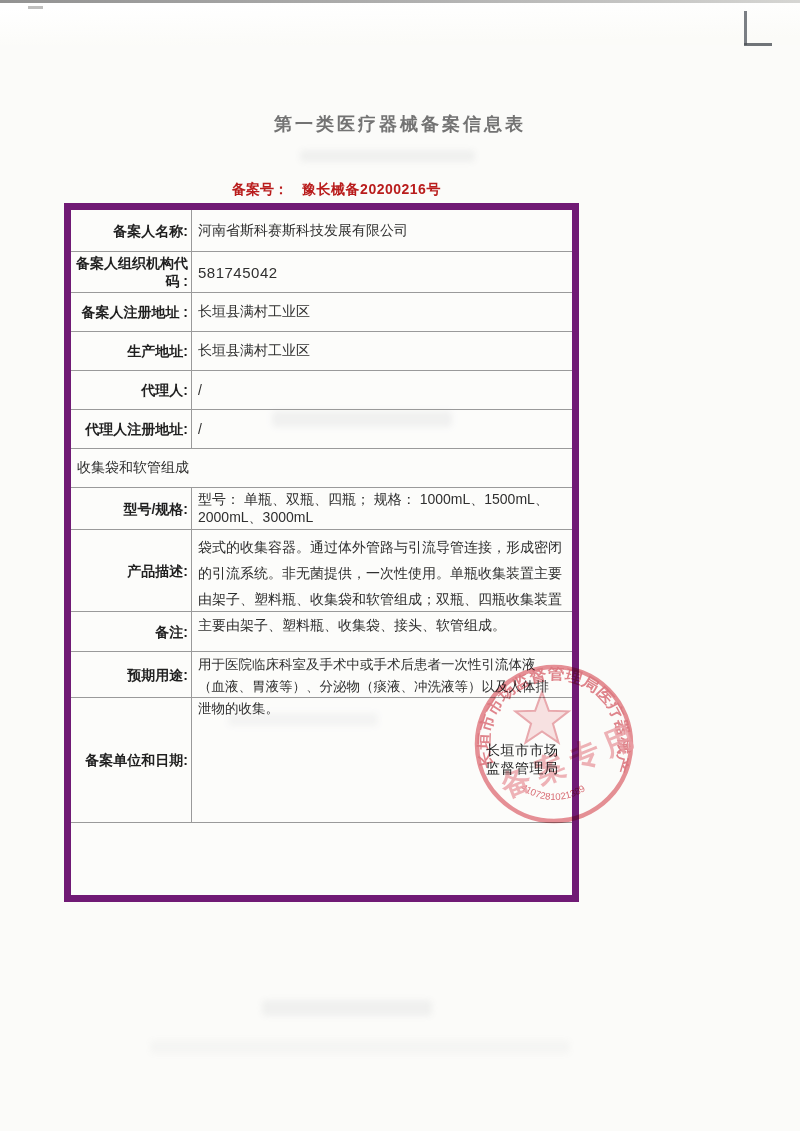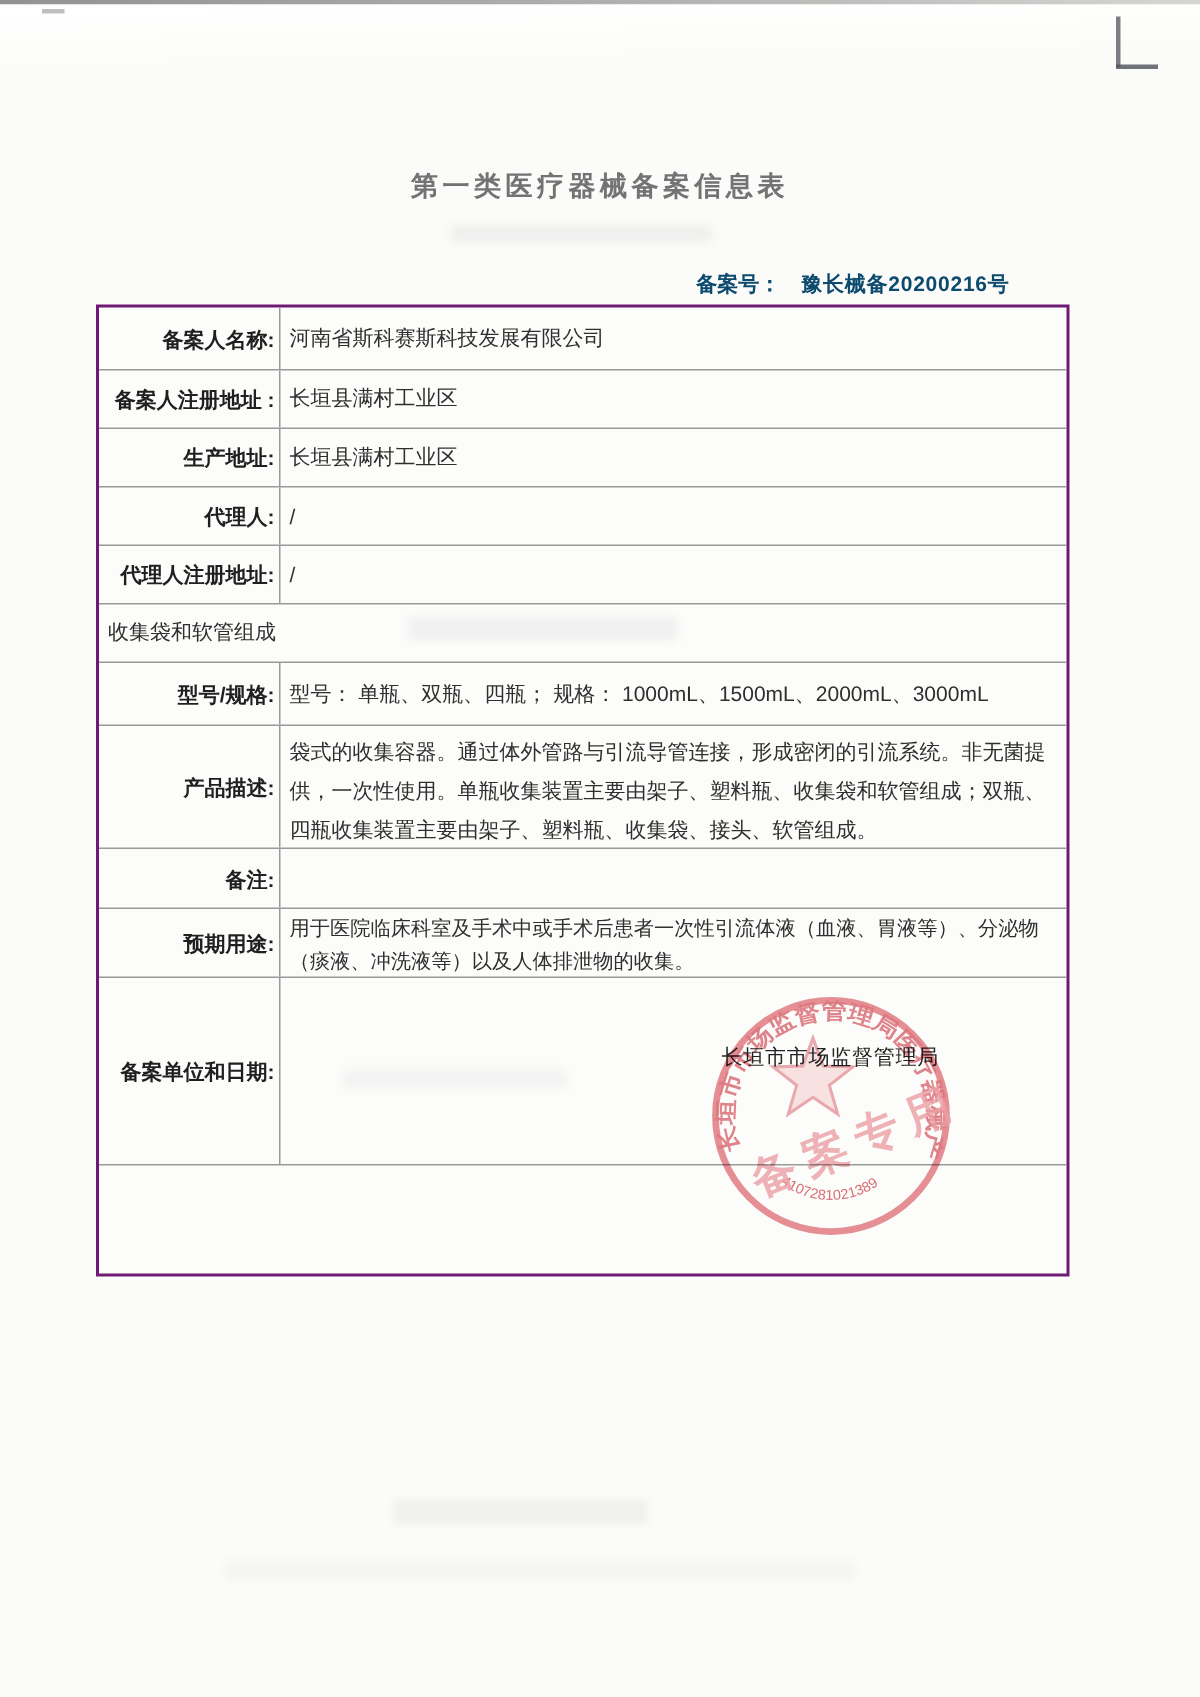--- a/index.html
+++ b/index.html
@@ -21,27 +21,27 @@
   .corner-dash { position:absolute; left:28px; top:6px; width:15px; height:3px; background:#8a8a88; opacity:.55; }
   .smudge { position:absolute; background:#8e9296; filter:blur(3px); border-radius:4px; }
   .smudge-title { left:300px; top:150px; width:175px; height:12px; opacity:.10; }
   .smudge-a { left:272px; top:411px; width:180px; height:16px; opacity:.14; }
   .smudge-b { left:228px; top:713px; width:150px; height:13px; opacity:.10; }
   .smudge-c { left:262px; top:1000px; width:170px; height:16px; opacity:.10; }
   .smudge-d { left:150px; top:1040px; width:420px; height:14px; opacity:.05; }
   
   .doc-title { position:absolute; top:112px; left:0; width:800px; text-align:center;
     font-size:18px; font-weight:bold; letter-spacing:3px; color:#737373; }
-  .record-no { position:absolute; top:181px; left:0; width:673px; text-align:right;
-    font-size:14px; font-weight:bold; color:#0c4a6e; }
+  .record-no { position:absolute; top:181px; left:0; width:673px; text-align:center;
+    font-size:14px; font-weight:bold; color:#b91c1c; }
   .record-no .num { font-weight:bold; letter-spacing:.5px; }
   .record-no .gap { display:inline-block; width:14px; }
   
-  .form-table { position:absolute; left:64px; top:203px; width:649px;
-    border:2px solid #701a75; background:rgba(255,255,255,.25); }
+  .form-table { position:absolute; left:64px; top:203px; width:515px;
+    border:7px solid #701a75; background:rgba(255,255,255,.25); }
   .trow { display:flex; border-top:1px solid #9a9a9a; }
   .trow:first-child { border-top:none; }
   .tlabel { width:121px; flex:0 0 121px; border-right:1px solid #9a9a9a;
     display:flex; align-items:center; justify-content:flex-end;
     padding-right:3px; font-size:14px; font-weight:bold; color:#1f1f1f;
     text-align:right; line-height:18px; }
   .tvalue { flex:1; display:flex; align-items:center; padding-left:6px;
     font-size:14px; color:#2f2f2f; position:relative; }
   .tvalue.para { display:block; padding:4px 10px 4px 6px; line-height:26px; align-items:flex-start; }
   .tvalue.para2 { display:block; padding:2px 10px 2px 6px; line-height:22px; font-size:13.5px; }
@@ -72,20 +72,24 @@
 <h1 class="doc-title">第一类医疗器械备案信息表</h1>
 <div class="record-no"><span>备案号：</span><span class="gap"></span><span class="num">豫长械备20200216号</span></div>
 
 <div class="form-table">
 
   <div class="trow" style="height:41px">
     <div class="tlabel">备案人名称:</div>
     <div class="tvalue">河南省斯科赛斯科技发展有限公司</div>
   </div>
 
+  <div class="trow" style="height:41px">
+    <div class="tlabel">备案人组织机构代码 :</div>
+    <div class="tvalue mono-num">581745042</div>
+  </div>
 
   <div class="trow" style="height:39px">
     <div class="tlabel">备案人注册地址 :</div>
     <div class="tvalue">长垣县满村工业区</div>
   </div>
 
   <div class="trow" style="height:39px">
     <div class="tlabel">生产地址:</div>
     <div class="tvalue">长垣县满村工业区</div>
   </div>

